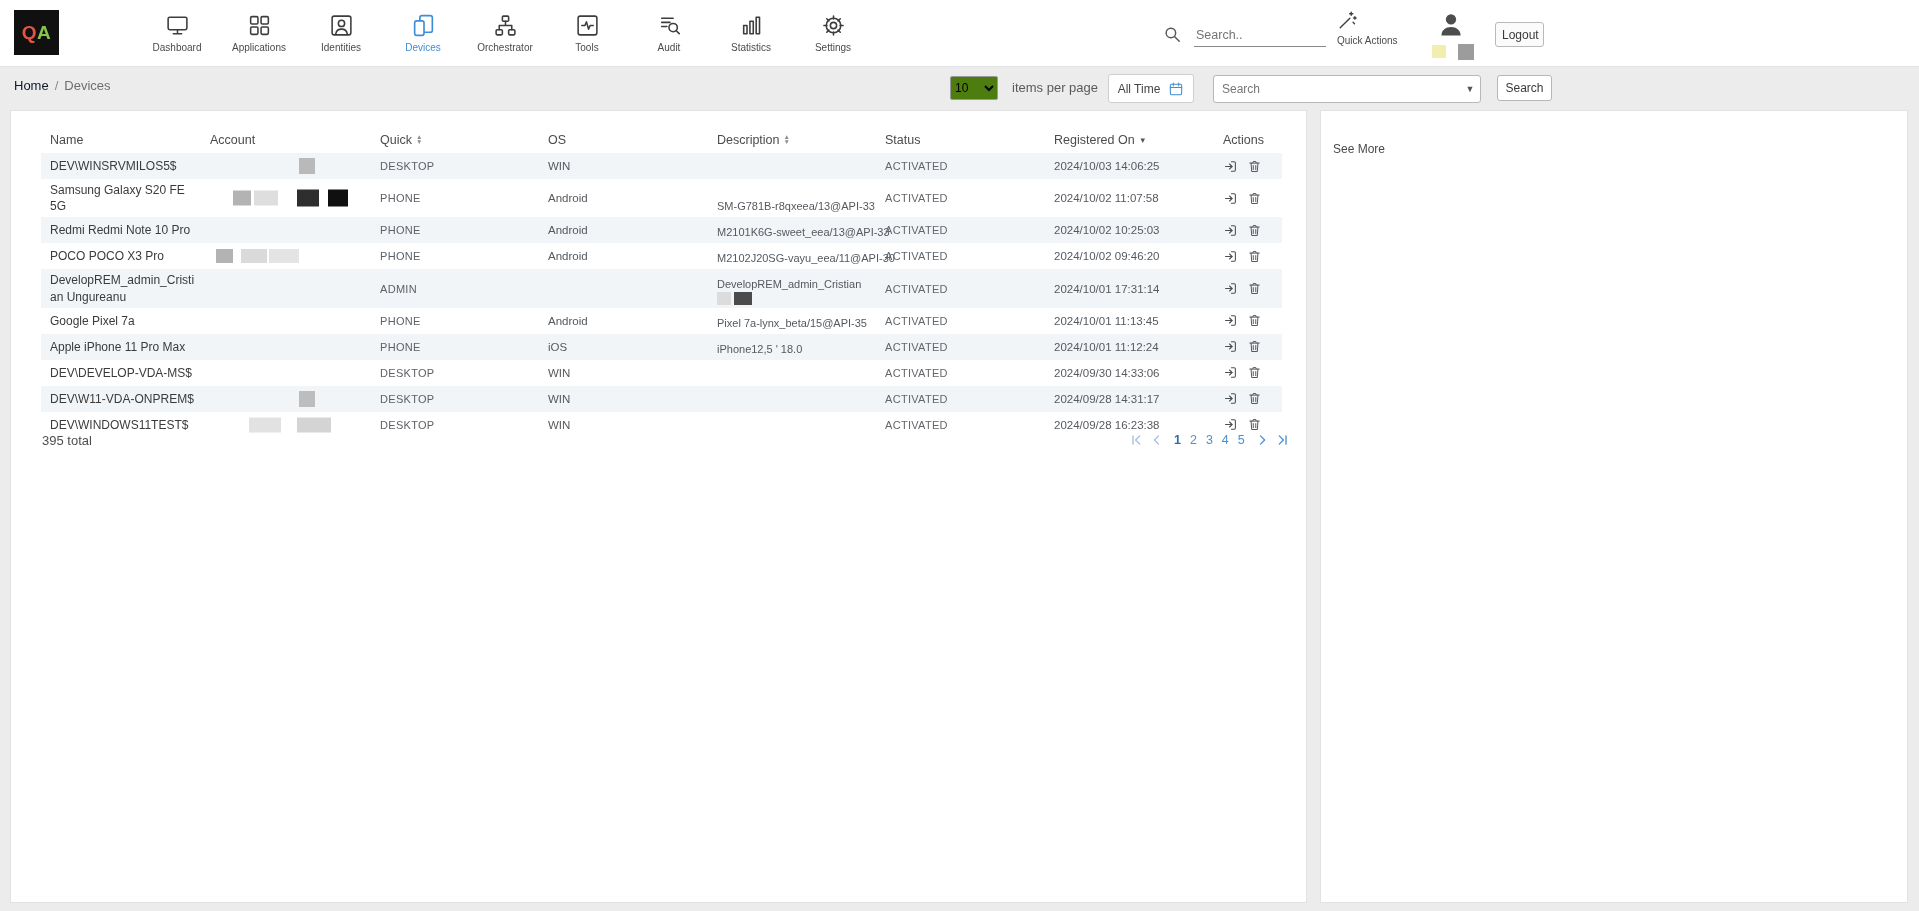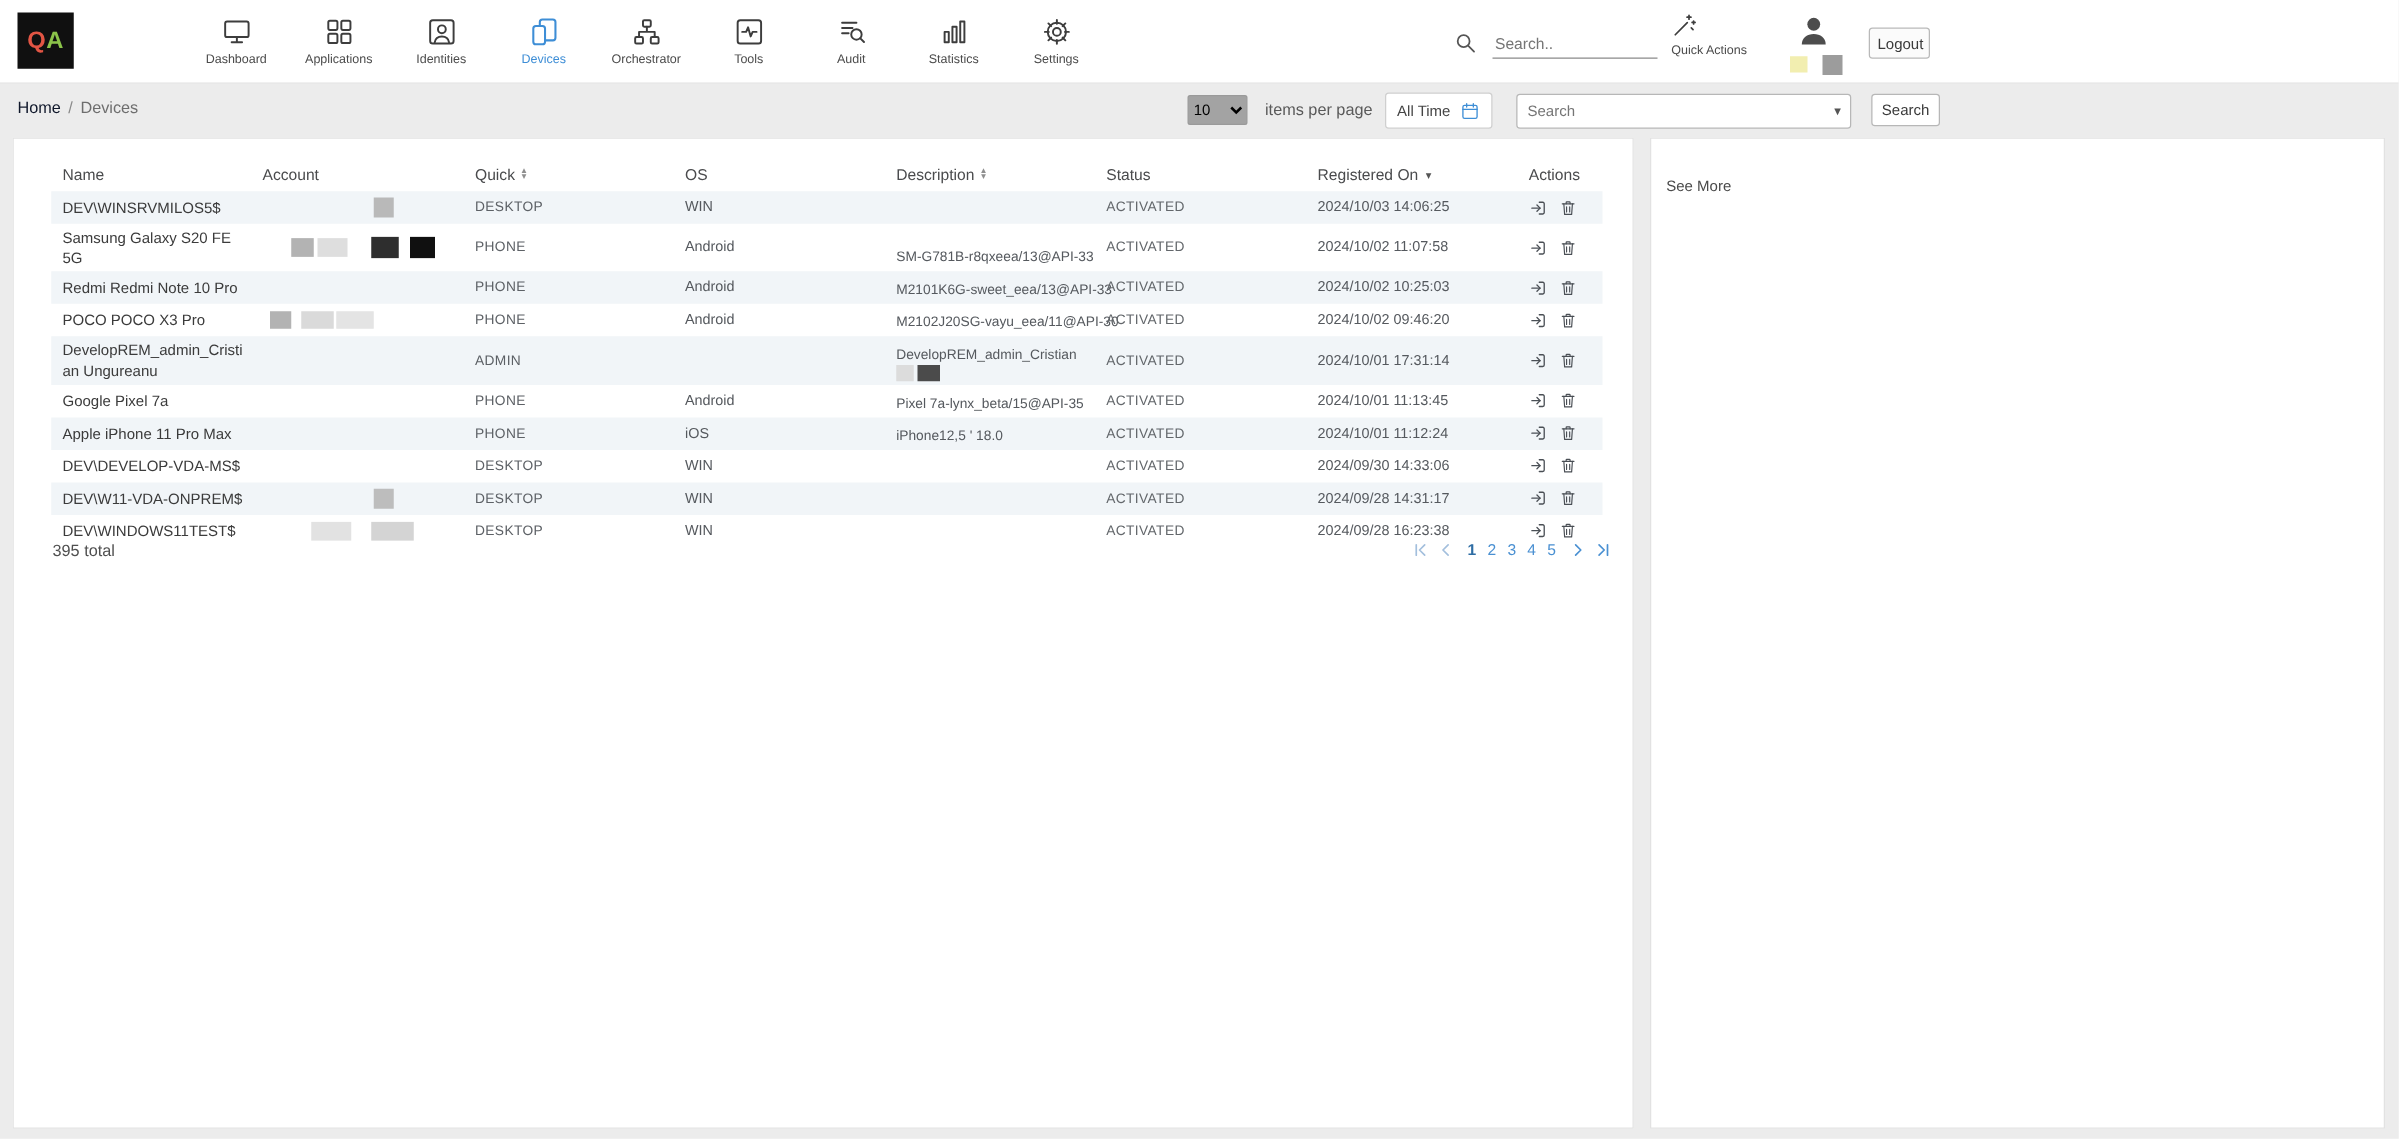--- a/index.html
+++ b/index.html
@@ -6,21 +6,21 @@
   body{width:1919px;height:911px;position:relative;overflow:hidden;background:#ececec;
        font-family:"Liberation Sans","DejaVu Sans",sans-serif;color:#333}
 
   svg{display:block}
 
   
   .topnav{position:absolute;left:0;top:0;width:1919px;height:66px;background:#fff;border-bottom:1px solid #e2e2e2}
   .logo{position:absolute;left:14px;top:10px;width:45px;height:45px;background:#101010;display:flex;
         align-items:center;justify-content:center;font-size:19px;font-weight:bold;letter-spacing:.5px}
   .logo .q{color:#e25544}.logo .a{color:#8bc34a}
-  .navitems{position:absolute;left:148px;top:0;height:66px;display:flex}
+  .navitems{position:absolute;left:136px;top:0;height:66px;display:flex}
   .nav-item{width:82px;height:66px;display:flex;flex-direction:column;align-items:center;justify-content:center;gap:4px;color:#3d3d3d;cursor:pointer}
   .nav-item svg{width:25px;height:25px}
   .nav-item .lbl{font-size:10px;color:#4b4b4b;white-space:nowrap}
   .nav-item.active{color:#3e8ed6}
   .nav-item.active .lbl{color:#3e8ed6}
 
   .tr-search-icon{position:absolute;left:1163px;top:25px;width:19px;height:19px;color:#555;cursor:pointer}
   .tr-search{position:absolute;left:1194px;top:24px;width:128px;height:22px;border:0;border-bottom:1px solid #8a8a8a;
              background:transparent;font-family:"Liberation Sans",sans-serif;font-size:12.5px;color:#444;padding:0 2px;outline:none}
   .quick-actions{position:absolute;left:1337px;top:9px;width:68px;display:flex;flex-direction:column;gap:4px;color:#3d3d3d;cursor:pointer}
@@ -30,21 +30,21 @@
   .swatch-yellow{position:absolute;left:1432px;top:45px;width:14px;height:13px;background:#f2eeb0}
   .swatch-gray{position:absolute;left:1458px;top:44px;width:16px;height:16px;background:#9c9c9c}
   .logout-btn{position:absolute;left:1495px;top:22px;width:49px;height:25px;background:#fbfbfb;border:1px solid #b9b9b9;
               border-radius:3px;font-family:"Liberation Sans",sans-serif;font-size:12px;color:#3a3a3a;cursor:pointer}
 
   
   .crumbbar{position:absolute;left:0;top:66px;width:1919px;height:44px}
   .breadcrumb{position:absolute;left:14px;top:12px;font-size:13px;color:#6e6e6e}
   .breadcrumb .home{color:#0f172a;cursor:pointer}
   .breadcrumb .sep{margin:0 6px;color:#8a8a8a}
-  .pp-select{position:absolute;left:950px;top:10px;width:48px;height:24px;font-size:12px;border:1px solid #9a9a9a;background:#a3a3a3;border-radius:2px}
+  .pp-select{position:absolute;left:950px;top:10px;width:48px;height:24px;font-size:12px;border:1px solid #9a9a9a;background:#4d7c0f;border-radius:2px}
   .pp-label{position:absolute;left:1012px;top:14px;font-size:13px;color:#5a5a5a}
   .time-btn{position:absolute;left:1108px;top:8px;width:84px;height:27px;background:#fff;border:1px solid #cfcfcf;border-radius:3px;
             display:flex;align-items:center;justify-content:center;gap:8px;font-size:12px;color:#454545;cursor:pointer}
   .time-btn svg{width:16px;height:16px;color:#3e8ed6}
   .filter-search{position:absolute;left:1213px;top:9px;width:266px;height:26px;background:#fff;border:1px solid #b7b7b7;border-radius:3px;display:flex;align-items:center}
   .filter-search input{flex:1;border:0;outline:none;background:transparent;font-family:"Liberation Sans",sans-serif;font-size:12px;padding:0 8px;color:#444}
   .filter-search .caret{width:20px;color:#555;font-size:9px;text-align:center;cursor:pointer}
   .search-btn{position:absolute;left:1497px;top:9px;width:55px;height:26px;background:#fff;border:1px solid #b7b7b7;border-radius:3px;
               font-family:"Liberation Sans",sans-serif;font-size:12px;color:#3a3a3a;cursor:pointer}
 

